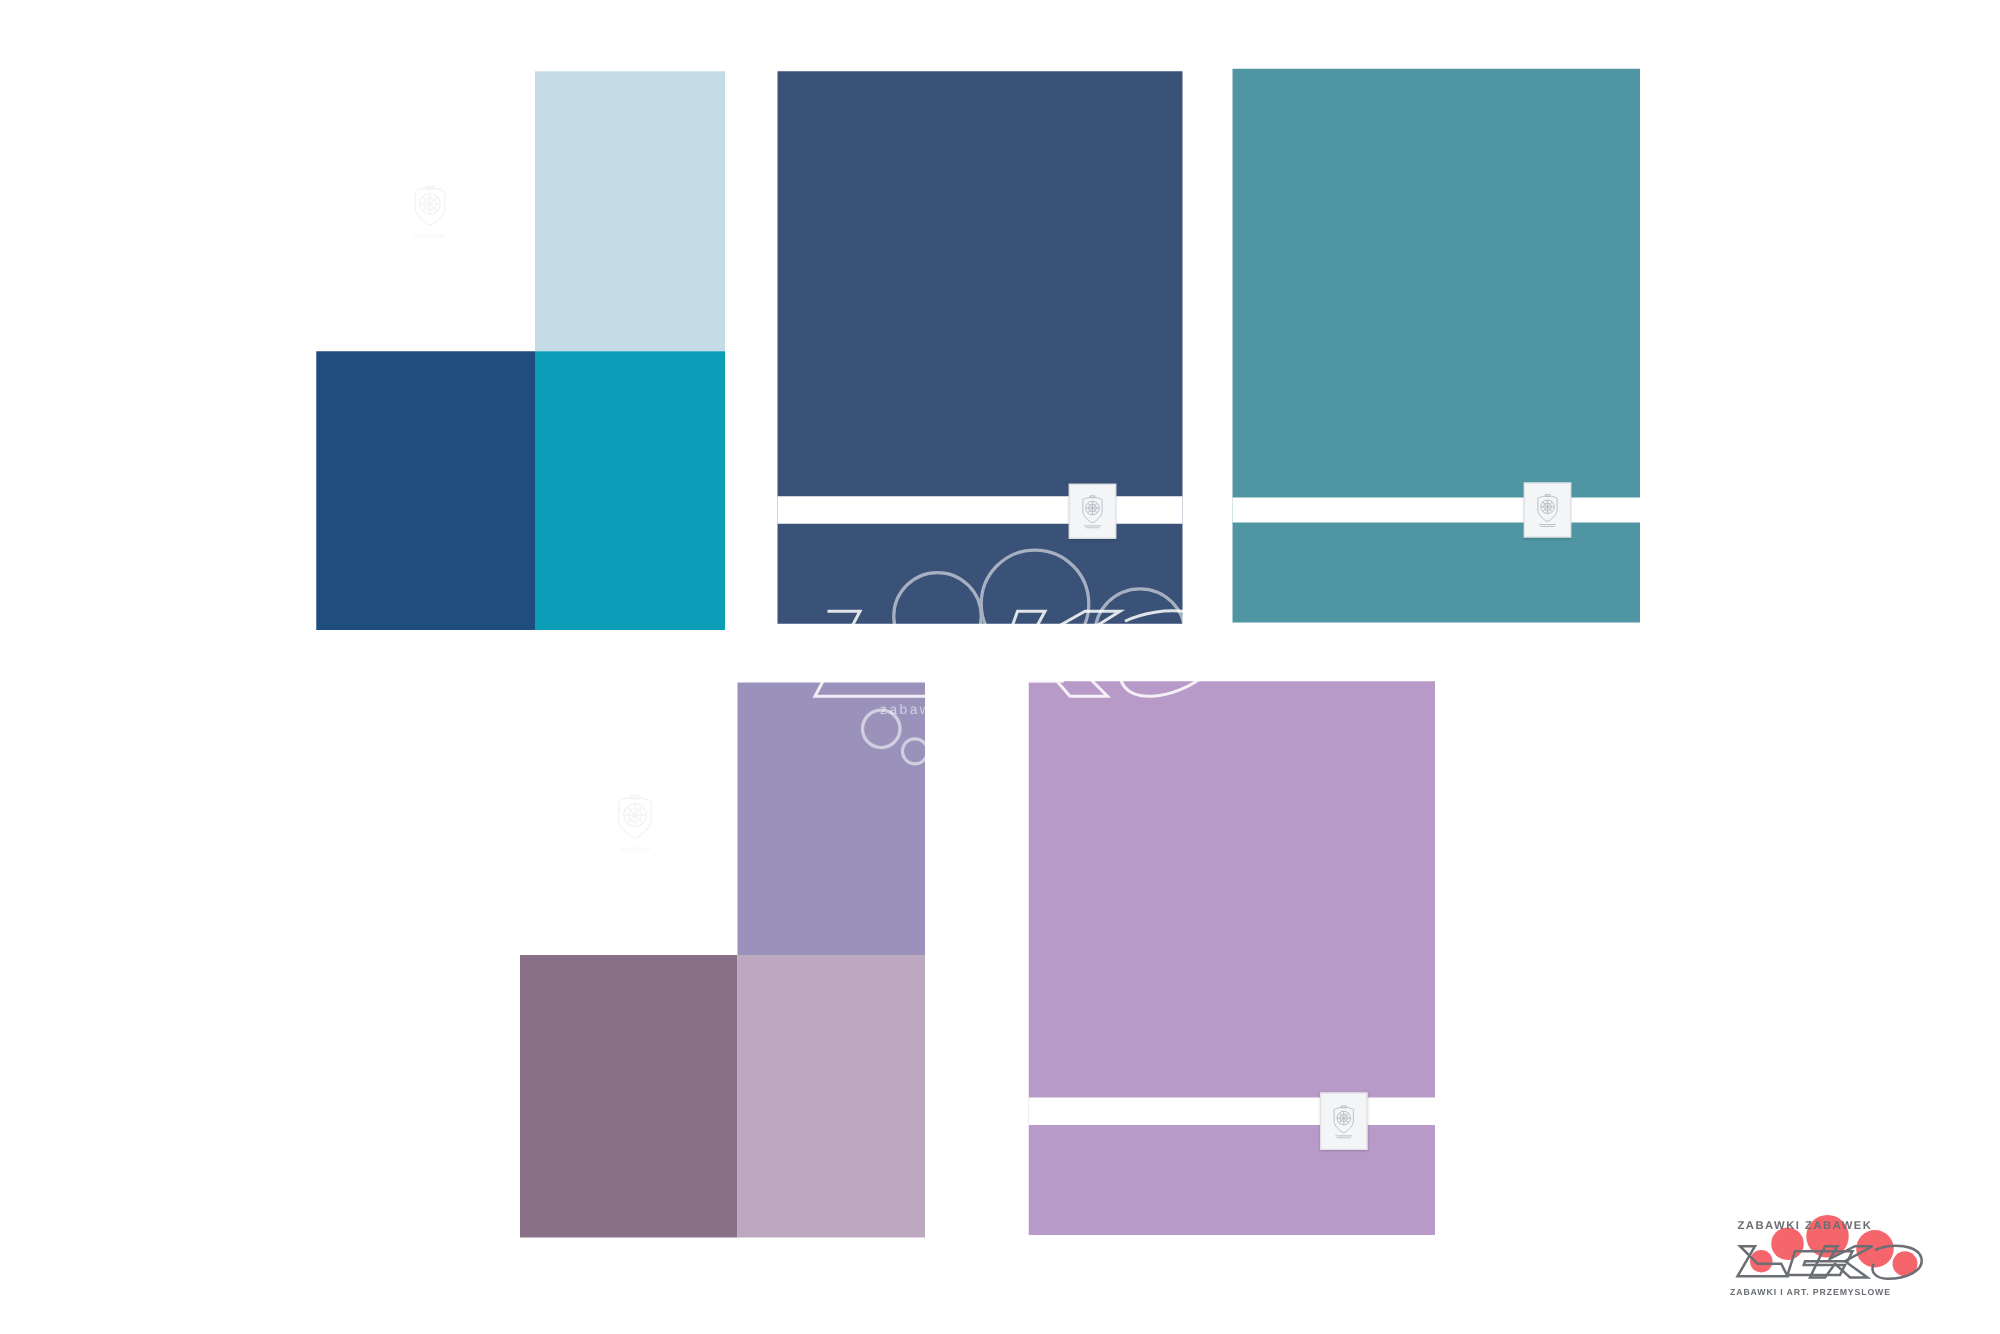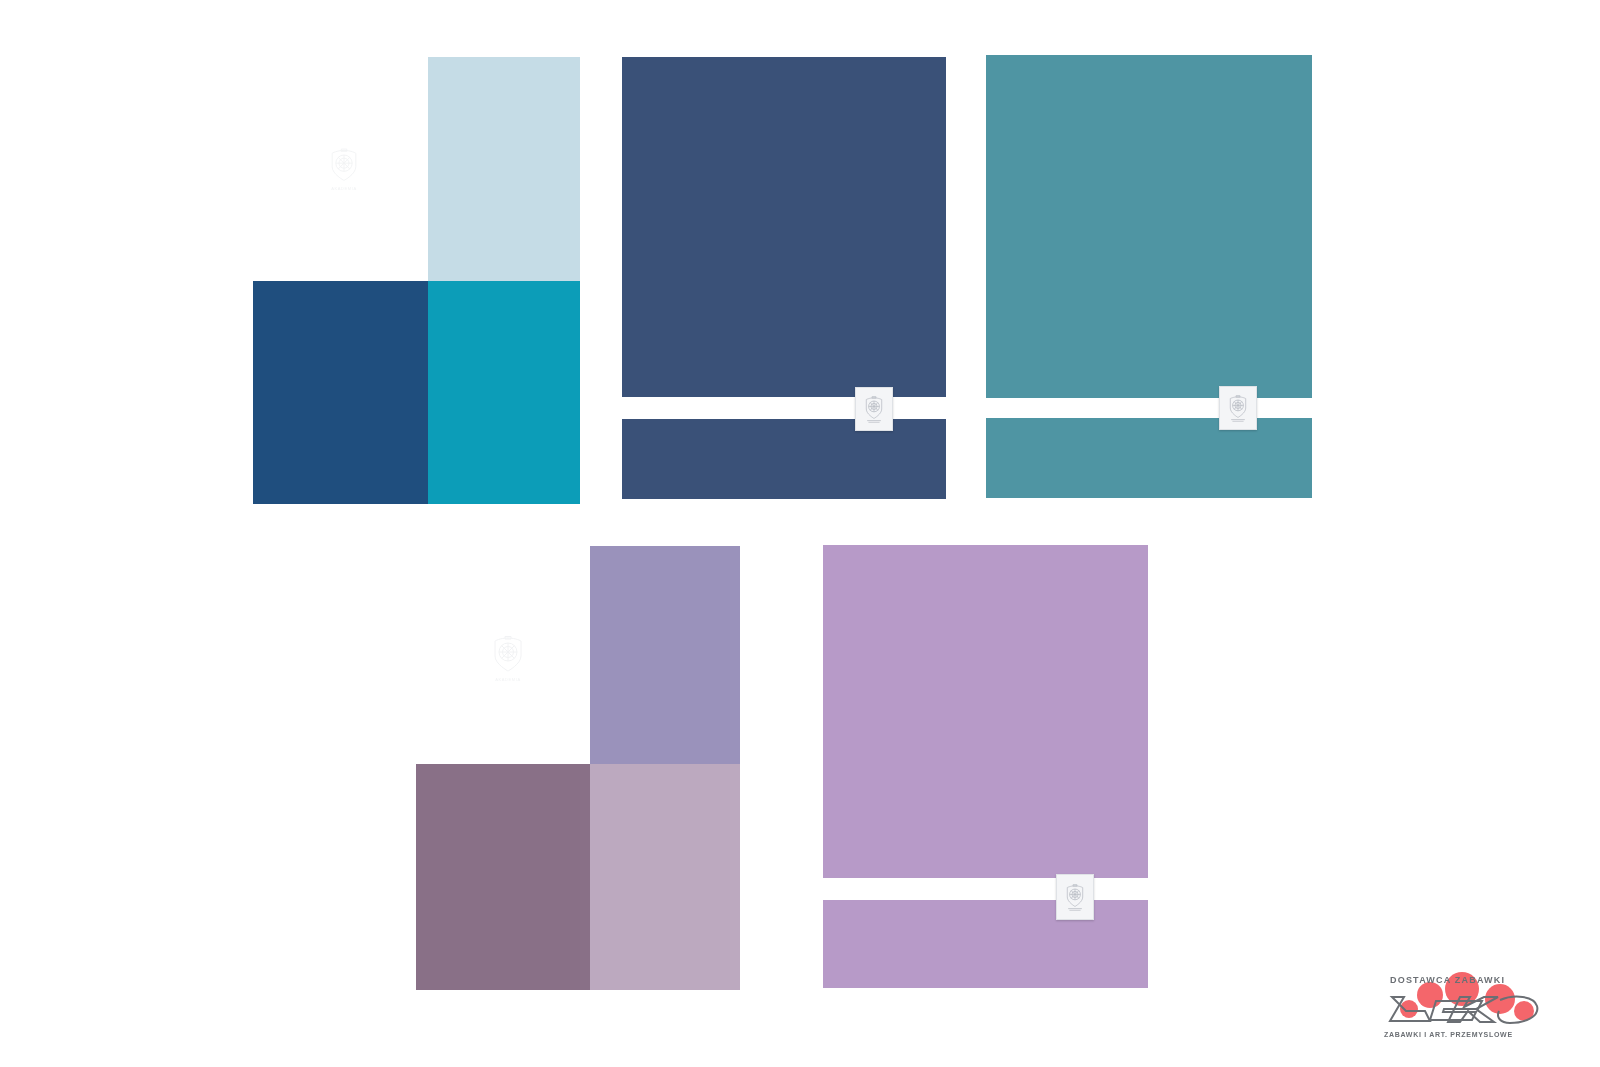--- a/index.html
+++ b/index.html
@@ -185,20 +185,44 @@
         <path d="M9.5 9.5 L18.5 18.5 M18.5 9.5 L9.5 18.5"></path>
         <path d="M11.8 2.6 L16.2 2.6 L16.2 4.4 L11.8 4.4 Z"></path>
       </g>
       <g fill="#b9bdc4">
         <rect x="6" y="30.2" width="16" height="0.9"></rect>
         <rect x="7.5" y="32" width="13" height="0.8"></rect>
       </g>
     </svg>
   </div>
 
+  <div id="leko-watermark">
+    <svg viewBox="0 0 400 200" width="400" height="200" aria-hidden="true">
+      <g fill="none" stroke="#ffffff" stroke-width="2.6" opacity="0.55">
+        <circle cx="150" cy="78" r="35"></circle>
+        <circle cx="228" cy="68" r="43"></circle>
+        <circle cx="312" cy="92" r="36"></circle>
+        <circle cx="105" cy="168" r="15"></circle>
+        <circle cx="132" cy="186" r="10"></circle>
+      </g>
+      <g fill="none" stroke="#ffffff" stroke-width="2.4" opacity="0.85">
+
+        <path d="M62 74 L88 74 L52 142 L152 142 L140 118 L96 118"></path>
+
+        <path d="M168 92 L272 92 L264 108 L186 108 L183 114 L258 114 L250 130 L156 130 Z"></path>
+
+        <path d="M214 74 L236 74 L222 100 L268 74 L296 74 L248 104 L286 142 L256 142 L230 112 L214 142 L190 142 Z"></path>
+
+        <path d="M300 82 C330 68 372 72 378 92 C384 116 352 140 322 142 C300 143 292 130 298 114"></path>
+      </g>
+      <g fill="#ffffff" opacity="0.55">
+        <text x="104" y="156" font-family="'Liberation Sans', sans-serif" font-size="11" letter-spacing="2">zabawki</text>
+      </g>
+    </svg>
+  </div>
 
   <div id="leko-logo">
     <svg viewBox="0 0 170 72" width="170" height="72" aria-hidden="true">
       <g fill="#f4666b">
         <circle cx="52" cy="28" r="13"></circle>
         <circle cx="84" cy="22" r="17"></circle>
         <circle cx="122" cy="32" r="15"></circle>
         <circle cx="31" cy="42" r="9"></circle>
         <circle cx="146" cy="44" r="10"></circle>
       </g>
@@ -206,17 +230,17 @@
 
         <path d="M14 30 L26 30 L12 54 L52 54 L47 44 L28 44 Z"></path>
 
         <path d="M58 34 L104 34 L100 42 L66 42 L65 45 L98 45 L94 53 L52 53 Z"></path>
 
         <path d="M82 30 L92 30 L86 40 L106 30 L120 30 L98 42 L116 55 L102 55 L90 44 L82 55 L70 55 Z"></path>
 
         <path d="M122 33 C136 27 156 29 159 39 C162 50 146 56 132 56 C122 56 118 50 121 44"></path>
       </g>
     </svg>
-    <div class="logo-top-text">DOSTAWCA ZABAWKI</div>
+    <div class="logo-top-text">ZABAWKI ZABAWEK</div>
     <div class="logo-bottom-text">ZABAWKI I ART. PRZEMYSLOWE</div>
   </div>
 
 </div>
 
 </body></html>

